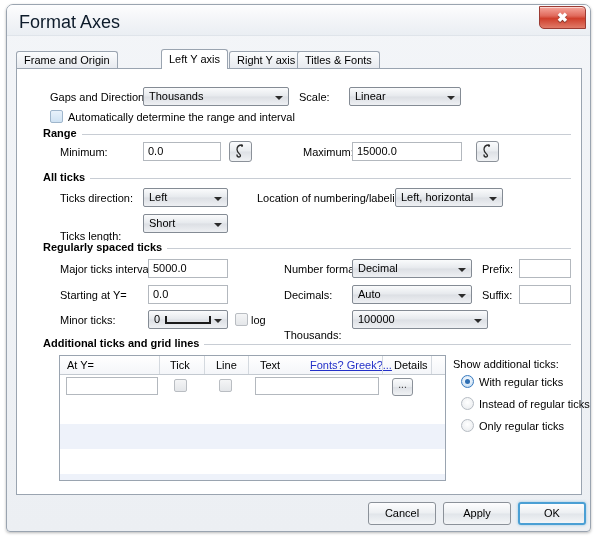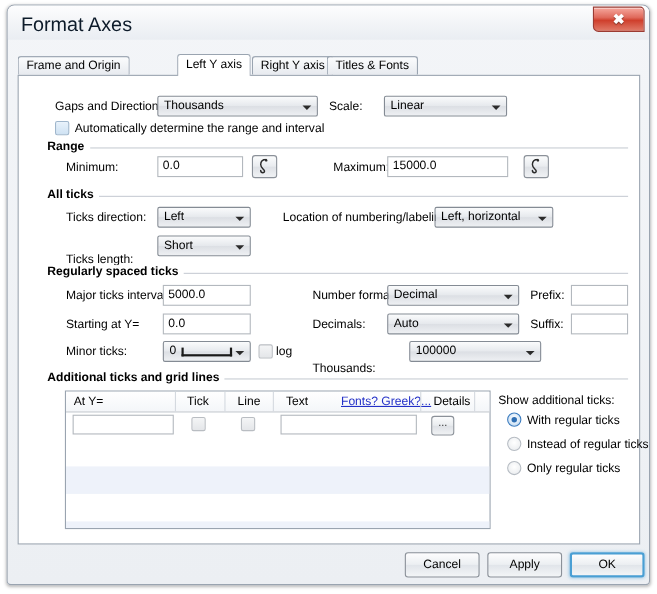--- a/index.html
+++ b/index.html
@@ -386,21 +386,21 @@
       <span class="arrow"></span>
     </div>
 
     <div class="lbl" style="left:267px; top:220px;">Decimals:</div>
     <div class="combo" style="left:335px; top:216px; width:120px;">
       <span class="cval">Auto</span>
       <span class="arrow"></span>
     </div>
 
     <div class="lbl" style="left:267px; top:260px;">Thousands:</div>
-    <div class="combo" style="left:335px; top:241px; width:120px;margin-left:20px;">
+    <div class="combo" style="left:335px; top:241px; width:136px;">
       <span class="cval">100000</span>
       <span class="arrow"></span>
     </div>
 
     <div class="lbl" style="left:465px; top:194px;">Prefix:</div>
     <div class="txt" style="left:502px; top:190px; width:52px;">
       <span class="tval"></span>
     </div>
 
     <div class="lbl" style="left:465px; top:220px;">Suffix:</div>

